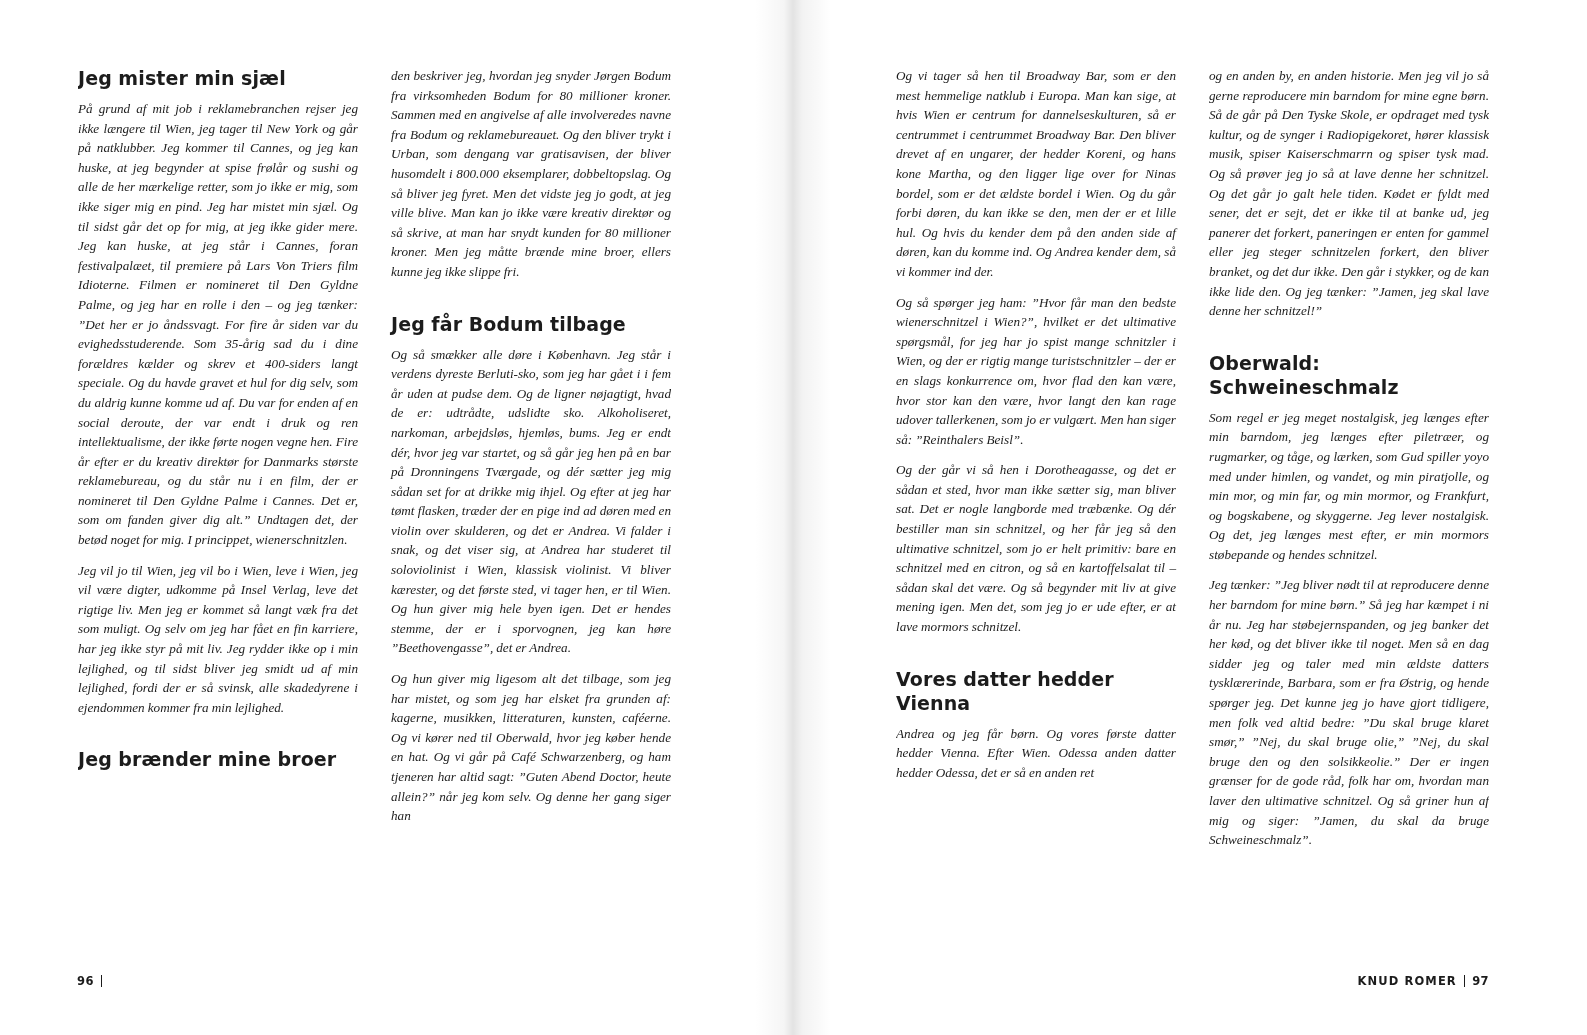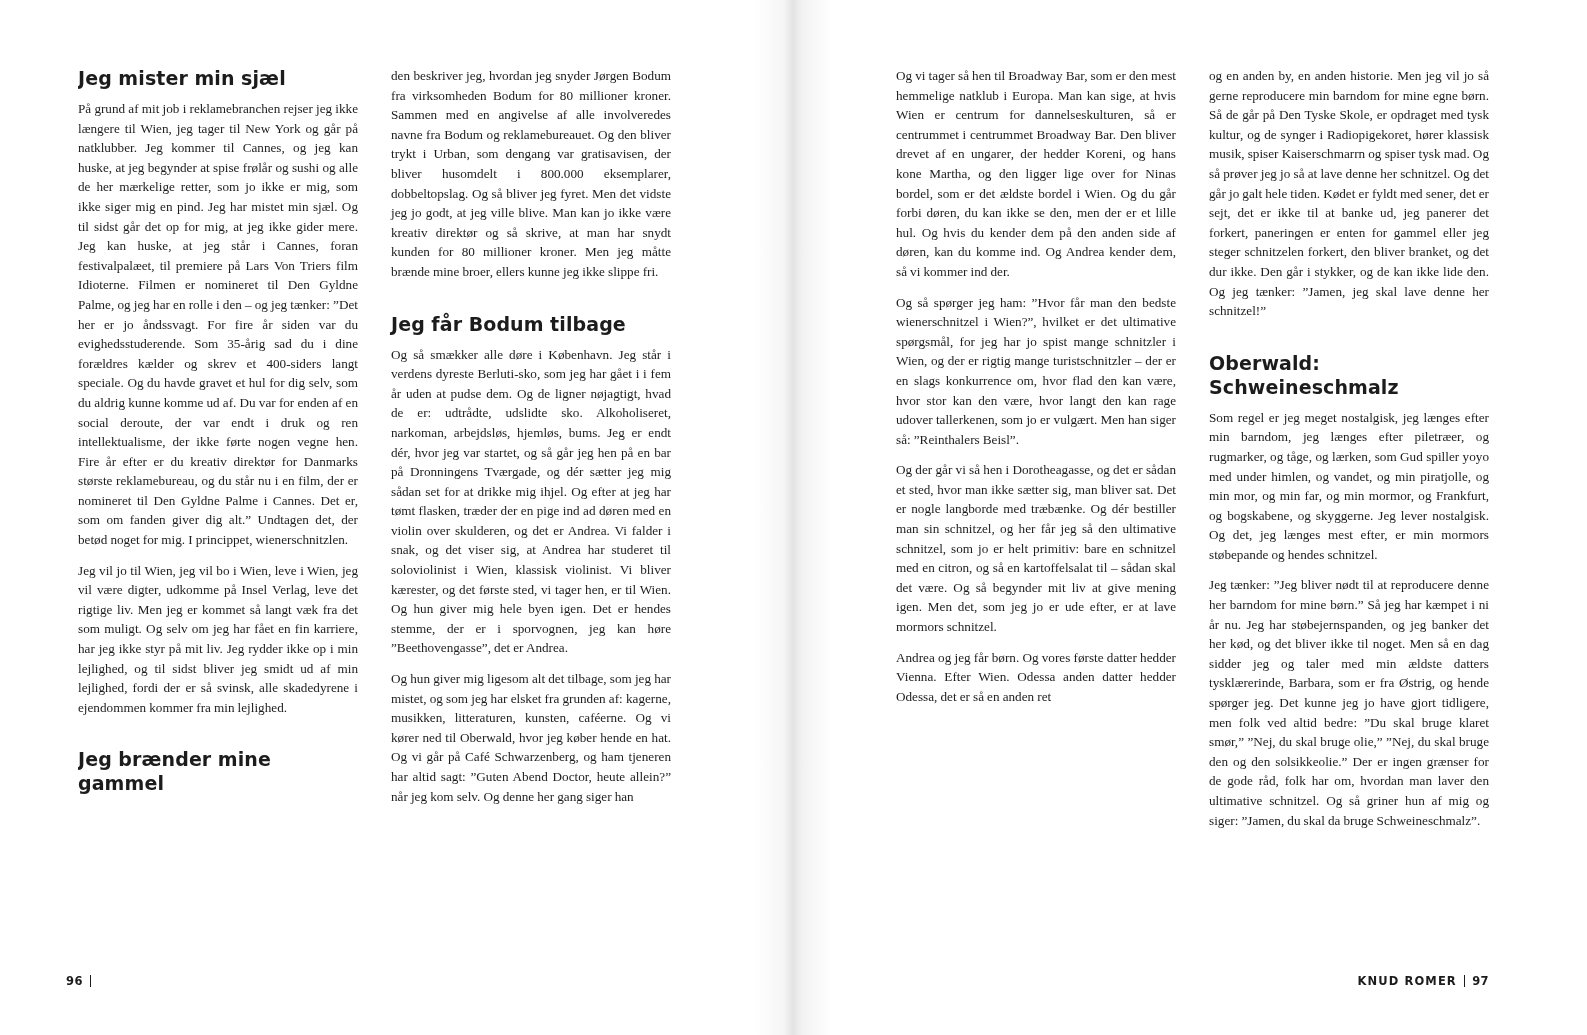--- a/index.html
+++ b/index.html
@@ -45,34 +45,34 @@
     font-family: "DejaVu Sans", sans-serif;
     font-weight: 700;
     font-size: 19px;
     line-height: 24px;
     letter-spacing: 0.1px;
     text-align: left;
     margin: 30px 0 9px 0;
     hyphens: none;
   }
   .col .heading:first-child { margin-top: 0; }
-  .para { margin: 0; }
+  .para { margin: 0; font-style: italic; }
   .para + .para { margin-top: 11px; }
   .page-footer {
     position: absolute;
     bottom: 47px;
     font-family: "DejaVu Sans", sans-serif;
     font-weight: 700;
     font-size: 11.5px;
     letter-spacing: 0.4px;
     display: flex;
     align-items: center;
     gap: 7px;
   }
-  .footer-left  { left: 66px; }
+  .footer-left  { left: 77px; }
   .footer-right { right: 97px; }
   .author {
     letter-spacing: 1.1px;
     text-transform: uppercase;
     padding-left: 34px;
   }
   .footer-bar {
     display: inline-block;
     width: 1.4px;
     height: 12px;
@@ -100,21 +100,21 @@
 
 <div class="spread">
 
   <section class="page page-left">
     <div class="columns">
 
       <div class="col">
         <h2 class="heading">Jeg mister min sjæl</h2>
         <p class="para">På grund af mit job i reklamebranchen rejser jeg ikke længere til Wien, jeg tager til New York og går på natklubber. Jeg kommer til Cannes, og jeg kan huske, at jeg begynder at spise frølår og sushi og alle de her mærkelige retter, som jo ikke er mig, som ikke siger mig en pind. Jeg har mistet min sjæl. Og til sidst går det op for mig, at jeg ikke gider mere. Jeg kan huske, at jeg står i Cannes, foran festivalpalæet, til premiere på Lars Von Triers film Idioterne. Filmen er nomineret til Den Gyldne Palme, og jeg har en rolle i den – og jeg tænker: ”Det her er jo åndssvagt. For fire år siden var du evighedsstuderende. Som 35-årig sad du i dine forældres kælder og skrev et 400-siders langt speciale. Og du havde gravet et hul for dig selv, som du aldrig kunne komme ud af. Du var for enden af en social deroute, der var endt i druk og ren intellektualisme, der ikke førte nogen vegne hen. Fire år efter er du kreativ direktør for Danmarks største reklamebureau, og du står nu i en film, der er nomineret til Den Gyldne Palme i Cannes. Det er, som om fanden giver dig alt.” Undtagen det, der betød noget for mig. I princippet, wienerschnitzlen.</p>
         <p class="para">Jeg vil jo til Wien, jeg vil bo i Wien, leve i Wien, jeg vil være digter, udkomme på Insel Verlag, leve det rigtige liv. Men jeg er kommet så langt væk fra det som muligt. Og selv om jeg har fået en fin karriere, har jeg ikke styr på mit liv. Jeg rydder ikke op i min lejlighed, og til sidst bliver jeg smidt ud af min lejlighed, fordi der er så svinsk, alle skadedyrene i ejendommen kommer fra min lejlighed.</p>
-        <h2 class="heading">Jeg brænder mine gammel</h2>
+        <h2 class="heading">Jeg brænder mine broer</h2>
       </div>
 
       <div class="col">
         <p class="para">den beskriver jeg, hvordan jeg snyder Jørgen Bodum fra virksomheden Bodum for 80 millioner kroner. Sammen med en angivelse af alle involveredes navne fra Bodum og reklamebureauet. Og den bliver trykt i Urban, som dengang var gratisavisen, der bliver husomdelt i 800.000 eksemplarer, dobbeltopslag. Og så bliver jeg fyret. Men det vidste jeg jo godt, at jeg ville blive. Man kan jo ikke være kreativ direktør og så skrive, at man har snydt kunden for 80 millioner kroner. Men jeg måtte brænde mine broer, ellers kunne jeg ikke slippe fri.</p>
         <h2 class="heading">Jeg får Bodum tilbage</h2>
         <p class="para">Og så smækker alle døre i København. Jeg står i verdens dyreste Berluti-sko, som jeg har gået i i fem år uden at pudse dem. Og de ligner nøjagtigt, hvad de er: udtrådte, udslidte sko. Alkoholiseret, narkoman, arbejdsløs, hjemløs, bums. Jeg er endt dér, hvor jeg var startet, og så går jeg hen på en bar på Dronningens Tværgade, og dér sætter jeg mig sådan set for at drikke mig ihjel. Og efter at jeg har tømt flasken, træder der en pige ind ad døren med en violin over skulderen, og det er Andrea. Vi falder i snak, og det viser sig, at Andrea har studeret til soloviolinist i Wien, klassisk violinist. Vi bliver kærester, og det første sted, vi tager hen, er til Wien. Og hun giver mig hele byen igen. Det er hendes stemme, der er i sporvognen, jeg kan høre ”Beethovengasse”, det er Andrea.</p>
         <p class="para">Og hun giver mig ligesom alt det tilbage, som jeg har mistet, og som jeg har elsket fra grunden af: kagerne, musikken, litteraturen, kunsten, caféerne. Og vi kører ned til Oberwald, hvor jeg køber hende en hat. Og vi går på Café Schwarzenberg, og ham tjeneren har altid sagt: ”Guten Abend Doctor, heute allein?” når jeg kom selv. Og denne her gang siger han</p>
       </div>
 
     </div>
@@ -127,20 +127,21 @@
 
   <div class="gutter"></div>
 
   <section class="page page-right">
     <div class="columns">
 
       <div class="col">
         <p class="para">Og vi tager så hen til Broadway Bar, som er den mest hemmelige natklub i Europa. Man kan sige, at hvis Wien er centrum for dannelseskulturen, så er centrummet i centrummet Broadway Bar. Den bliver drevet af en ungarer, der hedder Koreni, og hans kone Martha, og den ligger lige over for Ninas bordel, som er det ældste bordel i Wien. Og du går forbi døren, du kan ikke se den, men der er et lille hul. Og hvis du kender dem på den anden side af døren, kan du komme ind. Og Andrea kender dem, så vi kommer ind der.</p>
         <p class="para">Og så spørger jeg ham: ”Hvor får man den bedste wienerschnitzel i Wien?”, hvilket er det ultimative spørgsmål, for jeg har jo spist mange schnitzler i Wien, og der er rigtig mange turistschnitzler – der er en slags konkurrence om, hvor flad den kan være, hvor stor kan den være, hvor langt den kan rage udover tallerkenen, som jo er vulgært. Men han siger så: ”Reinthalers Beisl”.</p>
         <p class="para">Og der går vi så hen i Dorotheagasse, og det er sådan et sted, hvor man ikke sætter sig, man bliver sat. Det er nogle langborde med træbænke. Og dér bestiller man sin schnitzel, og her får jeg så den ultimative schnitzel, som jo er helt primitiv: bare en schnitzel med en citron, og så en kartoffelsalat til – sådan skal det være. Og så begynder mit liv at give mening igen. Men det, som jeg jo er ude efter, er at lave mormors schnitzel.</p>
+        <h2 class="heading">Vores datter hedder Vienna</h2>
         <p class="para">Andrea og jeg får børn. Og vores første datter hedder Vienna. Efter Wien. Odessa anden datter hedder Odessa, det er så en anden ret</p>
       </div>
 
       <div class="col">
         <p class="para">og en anden by, en anden historie. Men jeg vil jo så gerne reproducere min barndom for mine egne børn. Så de går på Den Tyske Skole, er opdraget med tysk kultur, og de synger i Radiopigekoret, hører klassisk musik, spiser Kaiserschmarrn og spiser tysk mad. Og så prøver jeg jo så at lave denne her schnitzel. Og det går jo galt hele tiden. Kødet er fyldt med sener, det er sejt, det er ikke til at banke ud, jeg panerer det forkert, paneringen er enten for gammel eller jeg steger schnitzelen forkert, den bliver branket, og det dur ikke. Den går i stykker, og de kan ikke lide den. Og jeg tænker: ”Jamen, jeg skal lave denne her schnitzel!”</p>
         <h2 class="heading">Oberwald: Schweineschmalz</h2>
         <p class="para">Som regel er jeg meget nostalgisk, jeg længes efter min barndom, jeg længes efter piletræer, og rugmarker, og tåge, og lærken, som Gud spiller yoyo med under himlen, og vandet, og min piratjolle, og min mor, og min far, og min mormor, og Frankfurt, og bogskabene, og skyggerne. Jeg lever nostalgisk. Og det, jeg længes mest efter, er min mormors støbepande og hendes schnitzel.</p>
         <p class="para">Jeg tænker: ”Jeg bliver nødt til at reproducere denne her barndom for mine børn.” Så jeg har kæmpet i ni år nu. Jeg har støbejernspanden, og jeg banker det her kød, og det bliver ikke til noget. Men så en dag sidder jeg og taler med min ældste datters tysklærerinde, Barbara, som er fra Østrig, og hende spørger jeg. Det kunne jeg jo have gjort tidligere, men folk ved altid bedre: ”Du skal bruge klaret smør,” ”Nej, du skal bruge olie,” ”Nej, du skal bruge den og den solsikkeolie.” Der er ingen grænser for de gode råd, folk har om, hvordan man laver den ultimative schnitzel. Og så griner hun af mig og siger: ”Jamen, du skal da bruge Schweineschmalz”.</p>
       </div>
 

